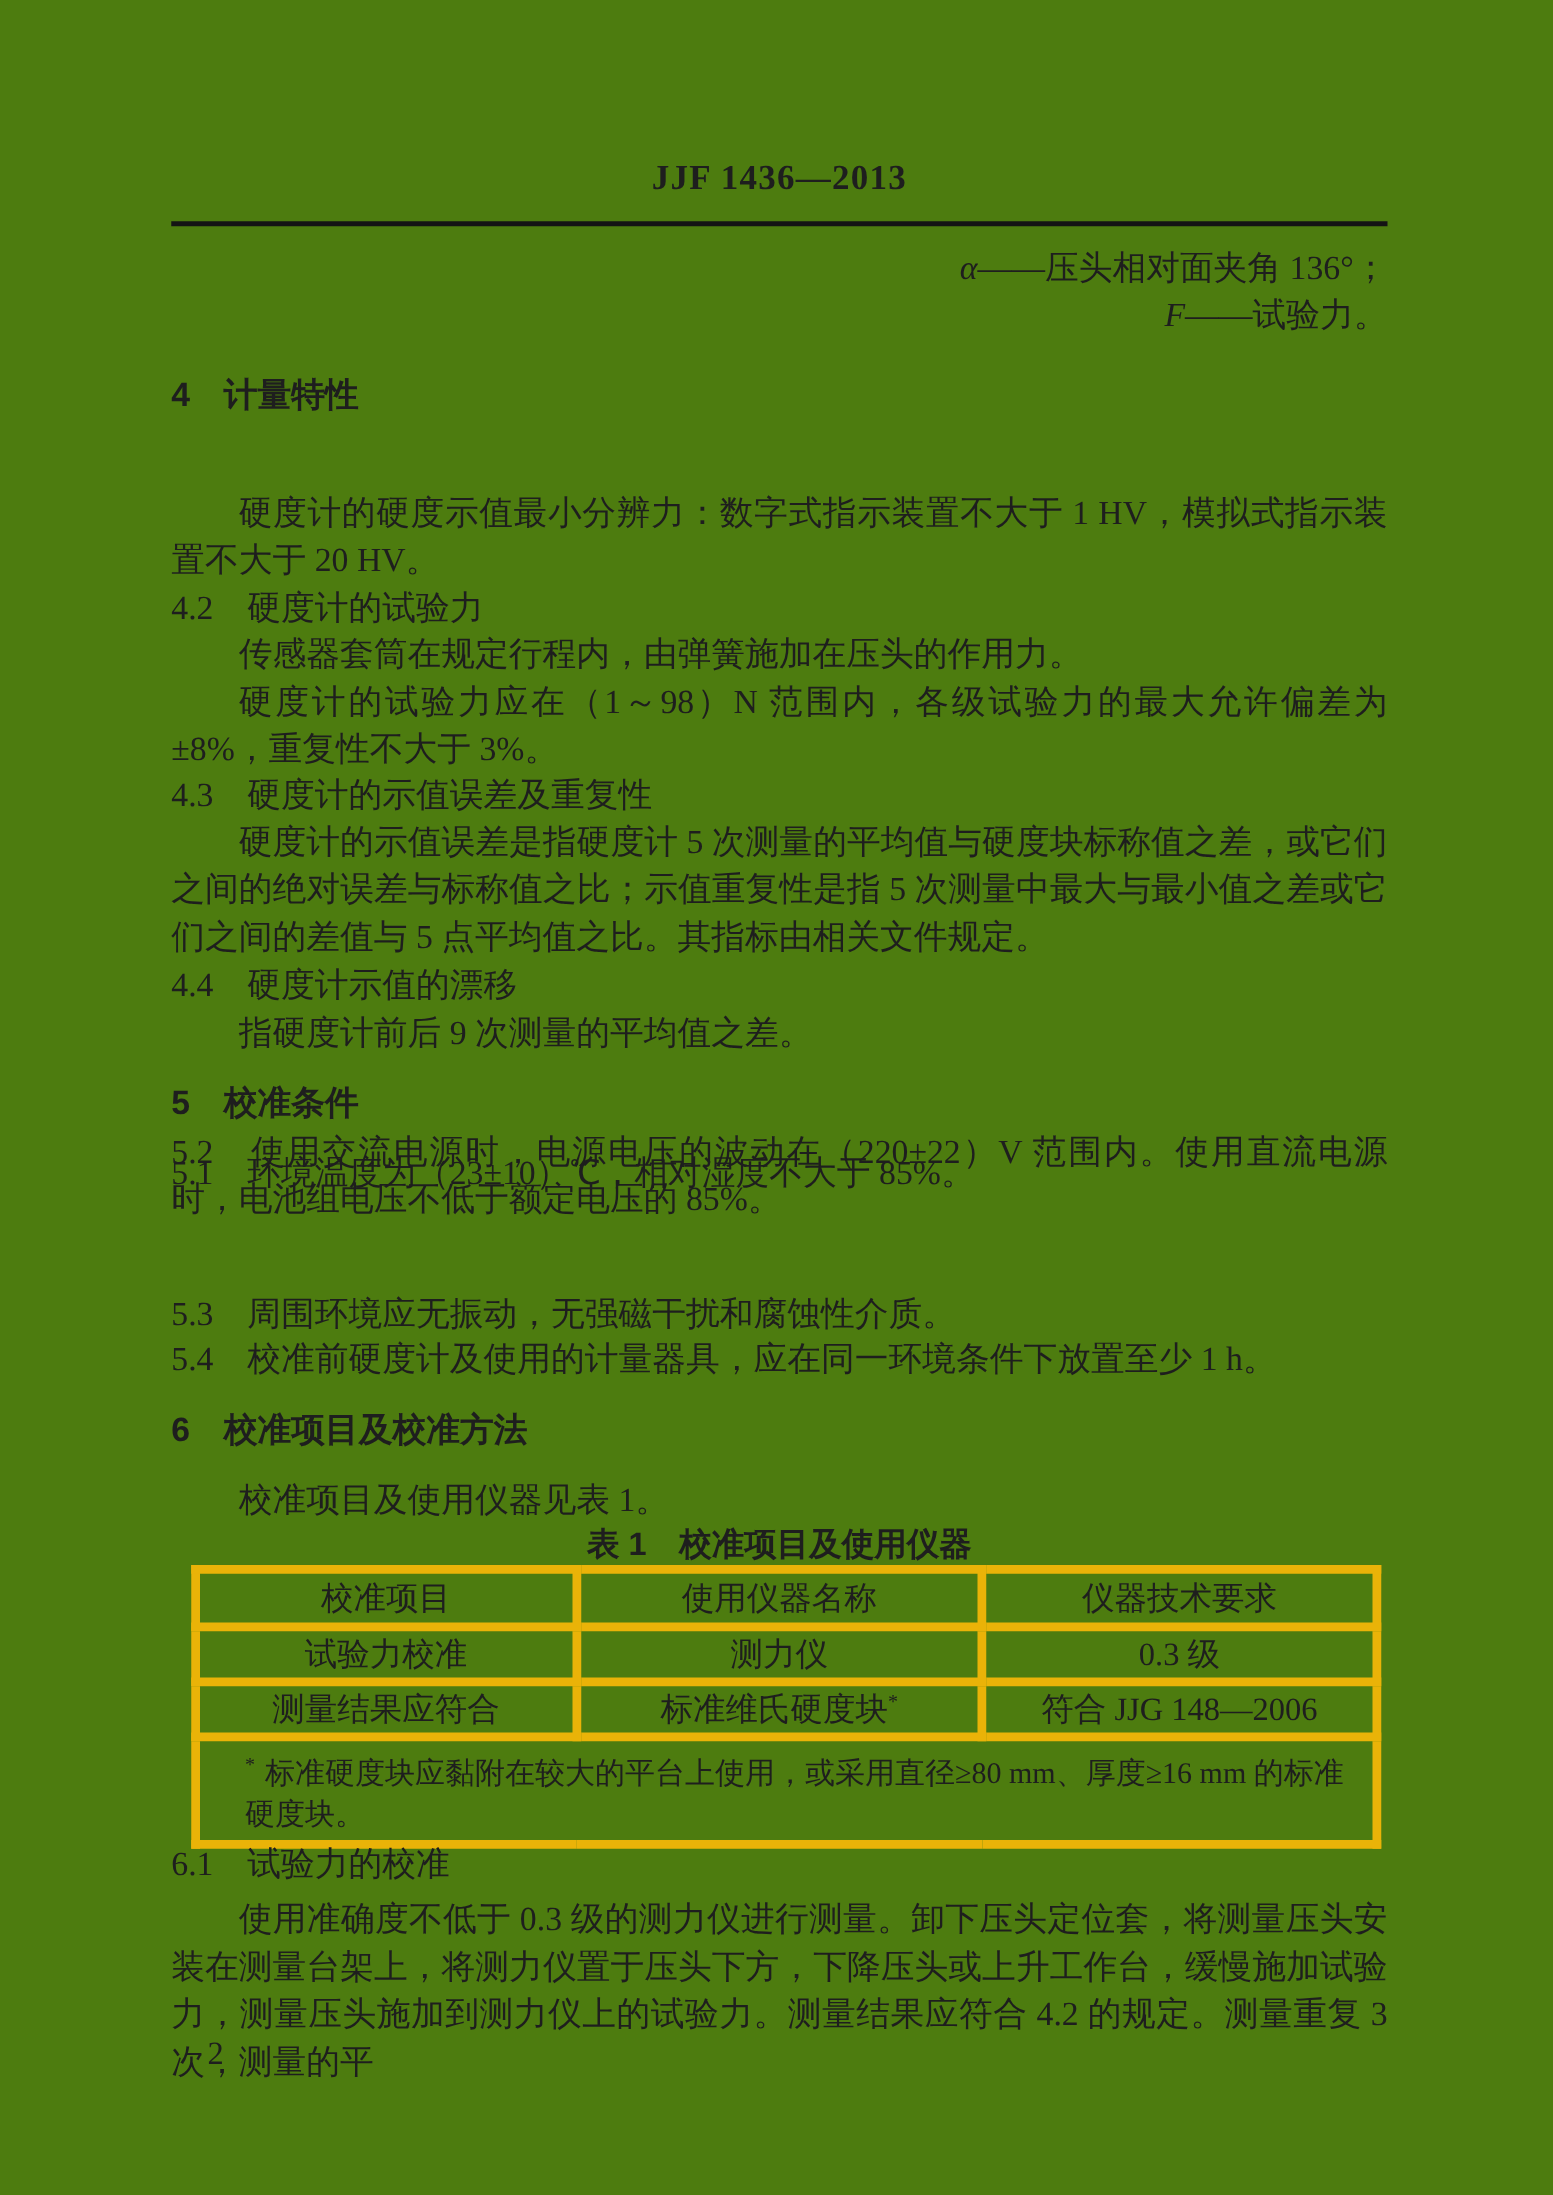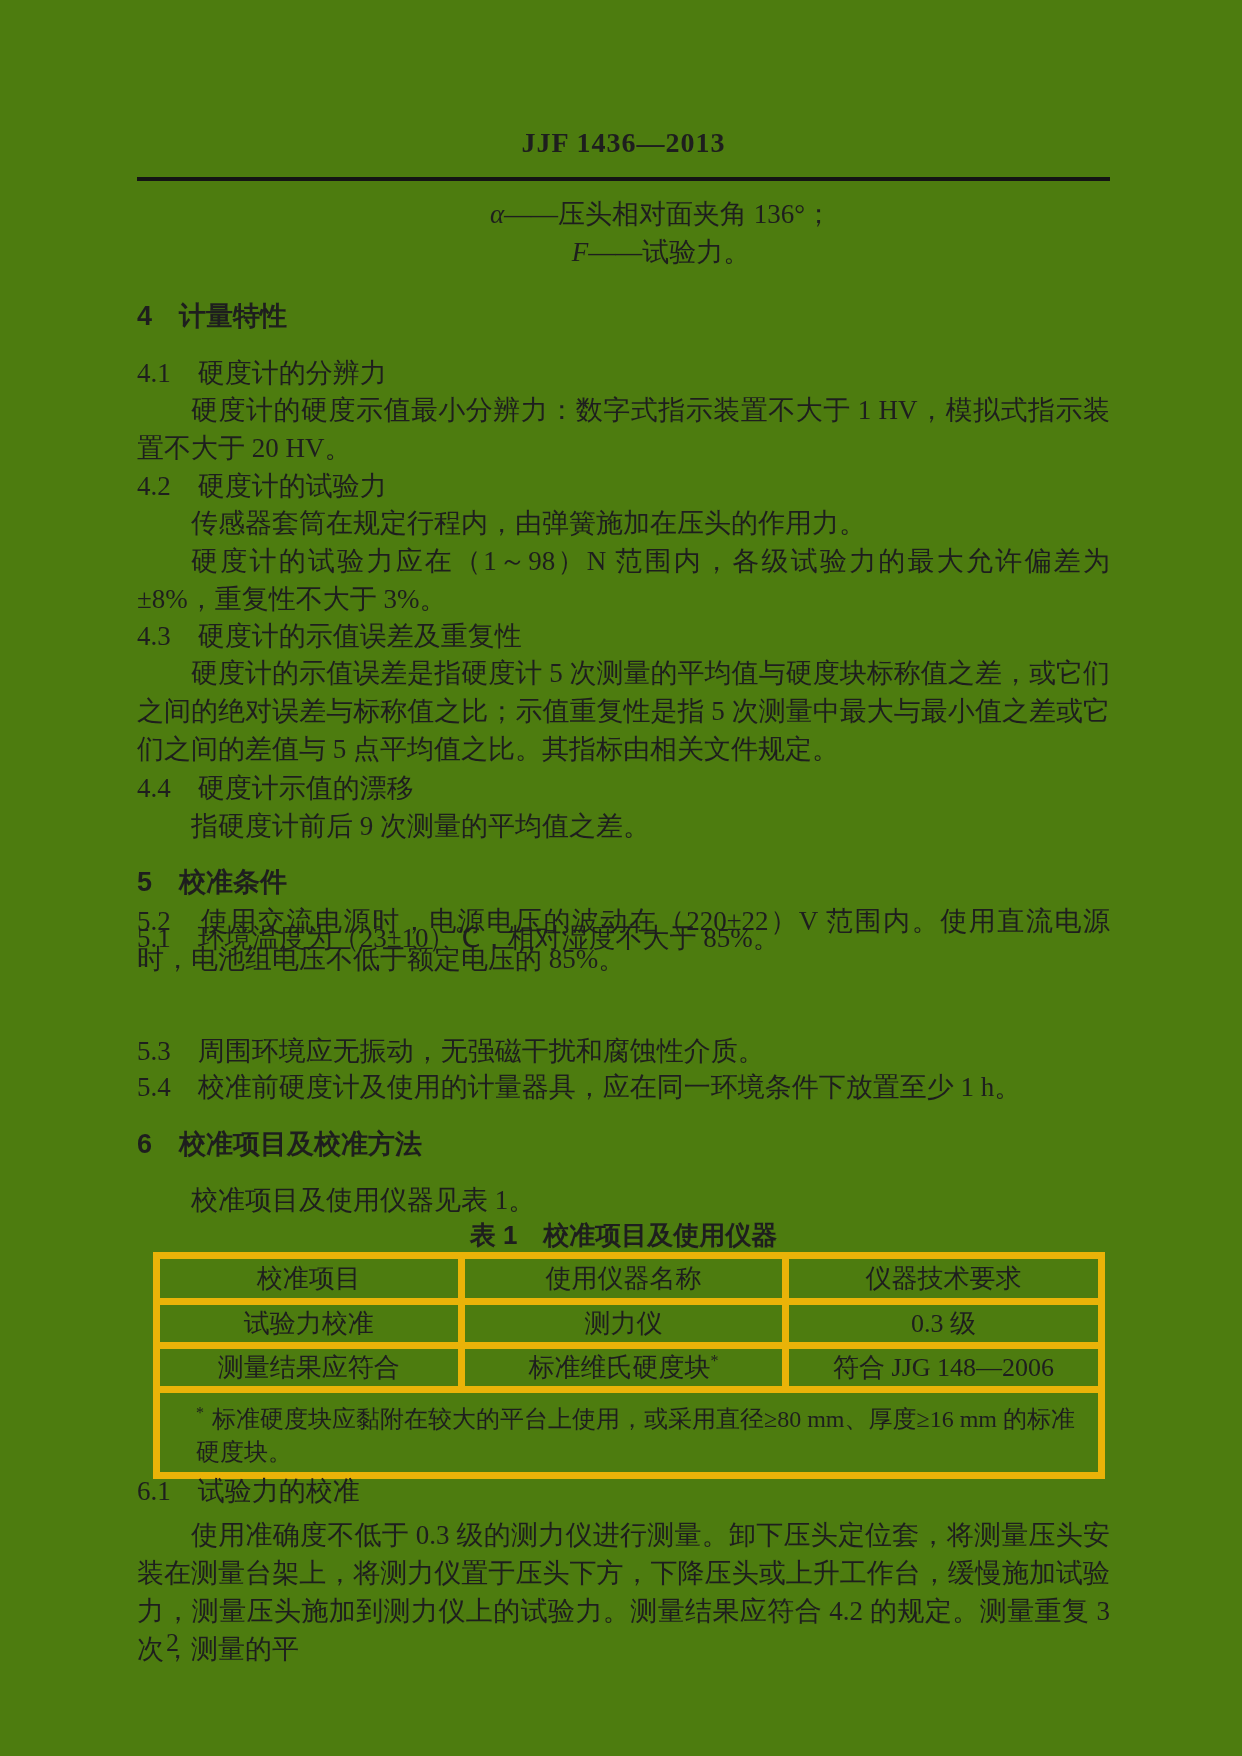--- a/index.html
+++ b/index.html
@@ -23,21 +23,21 @@
     font-weight:bold;
     font-size:28px;
     letter-spacing:1px;
     text-align:center;
   }
   .rule {
     position:absolute;
     left:137px; width:973px; height:4px;
     background:#141414;
   }
-  .def { padding-left:75px; width:898px; text-align:center; }
+  .def { padding-left:75px; width:898px; text-align:right; }
   .sym { font-style:italic; font-family:"Liberation Serif", serif; }
   .sec-heading {
     font-family:"Liberation Sans", sans-serif;
     font-weight:700;
     font-size:27px;
     text-align:left;
   }
   .sub-heading { text-align:left; }
   .indent { text-indent:2em; }
   .table-title {
@@ -89,21 +89,20 @@
 <div class="page">
 
   <div class="block doc-number" style="top:124px">JJF 1436—2013</div>
   <div class="rule" style="top:177px"></div>
 
   <div class="block def" style="top:195px"><span class="sym">α</span><span>——压头相对面夹角 136°；</span></div>
   <div class="block def" style="top:233px"><span class="sym">F</span><span>——试验力。</span></div>
 
   <div class="block sec-heading" style="top:297px">4　计量特性</div>
 
-  <div class="block sub-heading" style="top:354px">4.1　硬度计的分辨力</div>
   <div class="block indent" style="top:391px">硬度计的硬度示值最小分辨力：数字式指示装置不大于 1 HV，模拟式指示装置不大于 20 HV。</div>
 
   <div class="block sub-heading" style="top:467px">4.2　硬度计的试验力</div>
   <div class="block indent" style="top:504px">传感器套筒在规定行程内，由弹簧施加在压头的作用力。</div>
   <div class="block indent" style="top:542px">硬度计的试验力应在（1～98）N 范围内，各级试验力的最大允许偏差为±8%，重复性不大于 3%。</div>
 
   <div class="block sub-heading" style="top:617px">4.3　硬度计的示值误差及重复性</div>
   <div class="block indent" style="top:654px">硬度计的示值误差是指硬度计 5 次测量的平均值与硬度块标称值之差，或它们之间的绝对误差与标称值之比；示值重复性是指 5 次测量中最大与最小值之差或它们之间的差值与 5 点平均值之比。其指标由相关文件规定。</div>
 
   <div class="block sub-heading" style="top:769px">4.4　硬度计示值的漂移</div>

